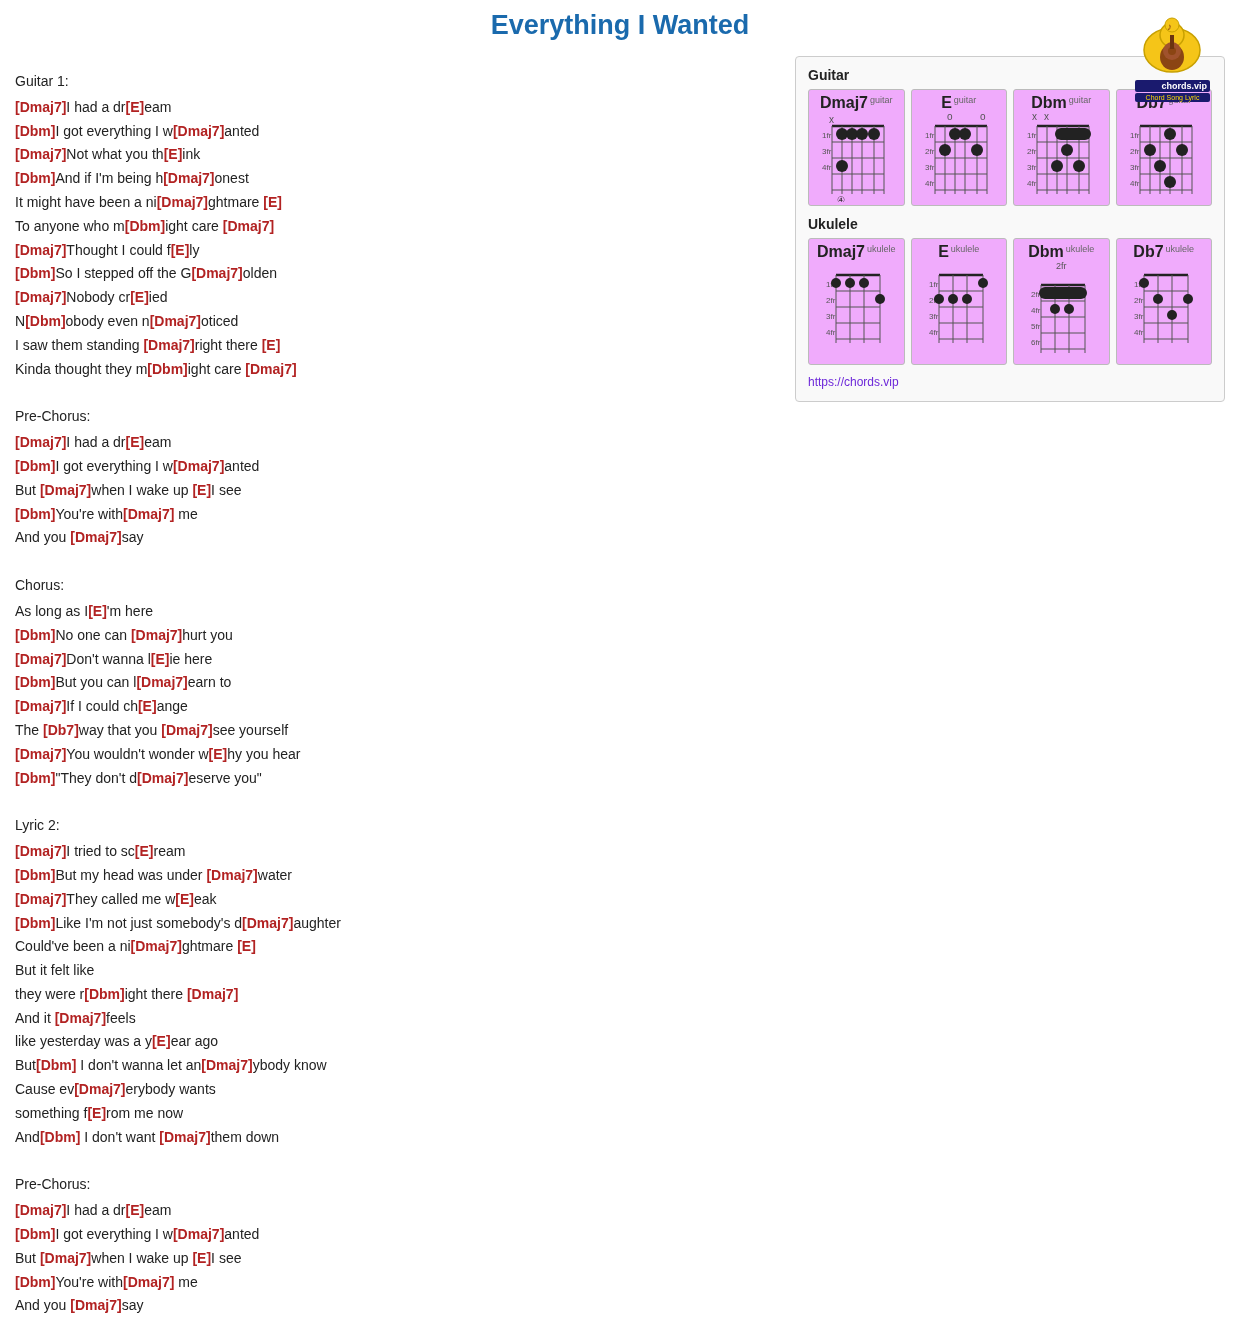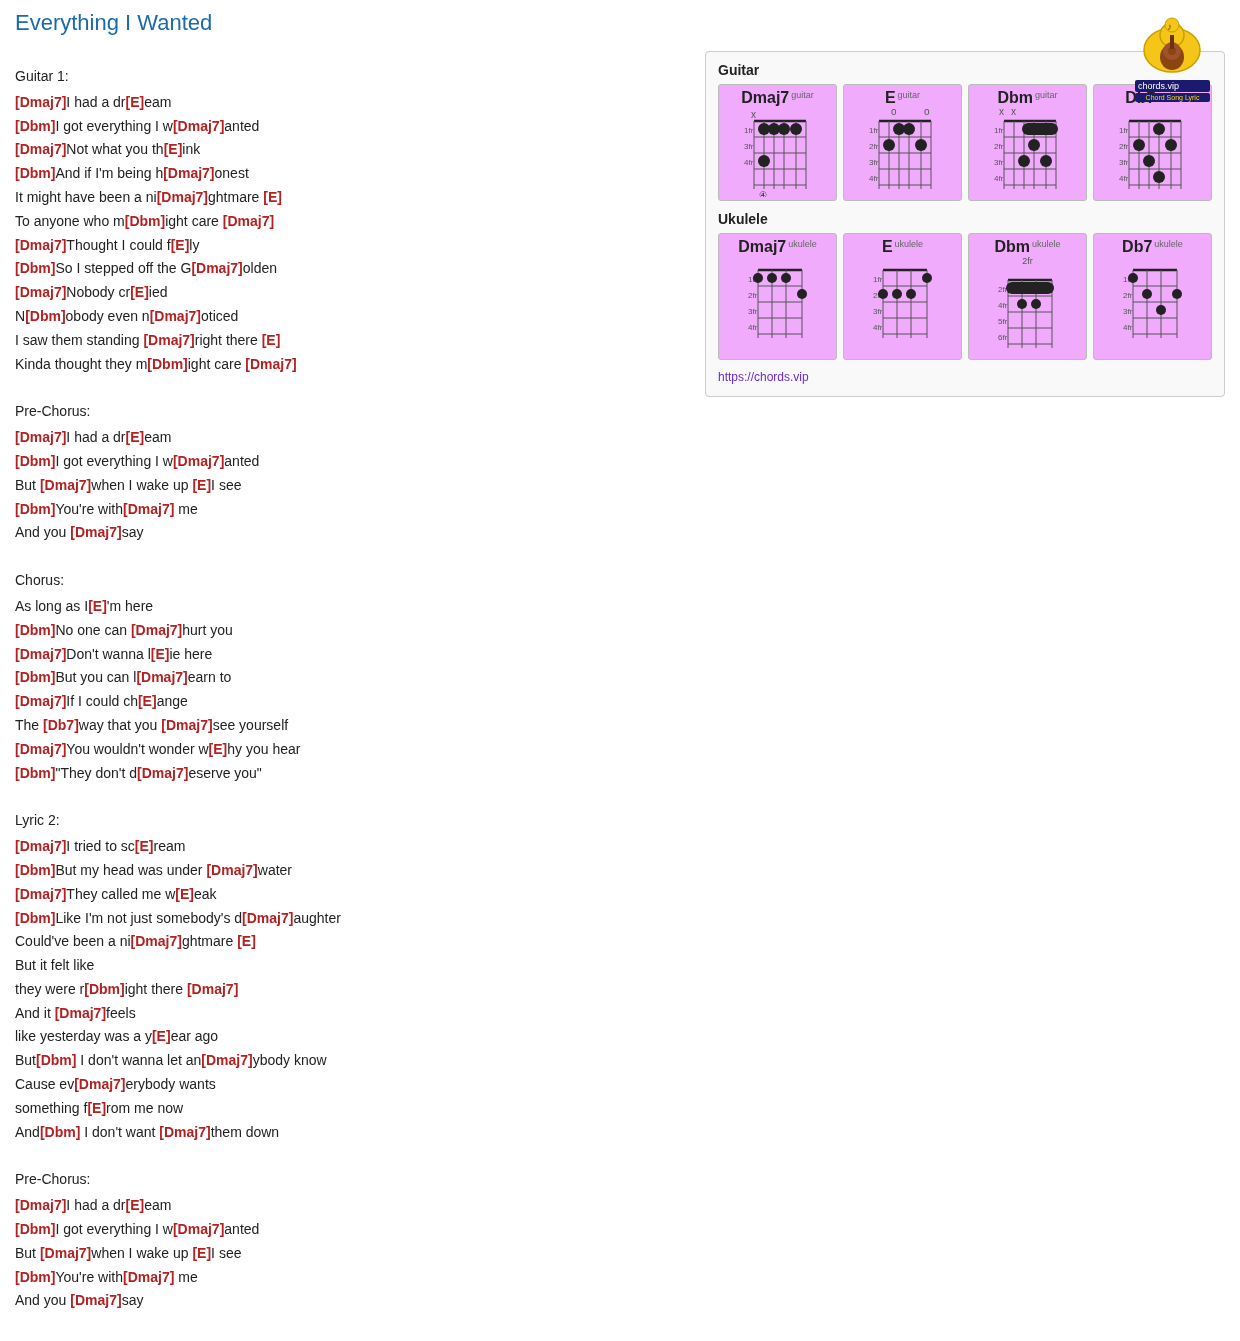--- a/index.html
+++ b/index.html
@@ -4,37 +4,38 @@
   <style>
     * { box-sizing: border-box; margin: 0; padding: 0; }
     body {
       font-family: Arial, sans-serif;
       font-size: 14px;
       background: #fff;
       color: #222;
       padding: 10px 15px;
     }
     h1.song-title {
+      text-align: center;
       color: #1a6aad;
-      font-size: 22px;
-      font-weight: normal;
+      font-size: 27px;
+      font-weight: bold;
       margin-bottom: 15px;
     }
     .main-layout {
       display: flex;
       gap: 20px;
       align-items: flex-start;
     }
     .lyrics-col {
       flex: 1;
       min-width: 0;
       line-height: 1.7;
     }
     .chord-panel {
-      width: 520px;
+      width: 430px;
       flex-shrink: 0;
       border: 1px solid #ccc;
       border-radius: 4px;
       padding: 10px 12px 12px;
       background: #f9f9f9;
     }
     .chord-panel .section-label {
       font-weight: bold;
       font-size: 14px;
       margin-bottom: 6px;
@@ -126,21 +127,21 @@
           <ellipse cx="37" cy="42" rx="12" ry="13" fill="#8B4513"></ellipse>
           <ellipse cx="37" cy="36" rx="9" ry="9" fill="#a0522d"></ellipse>
           <circle cx="37" cy="36" r="4" fill="#8B4513"></circle>
 
           <rect x="35" y="20" width="4" height="14" fill="#6B3410"></rect>
 
           <circle cx="37" cy="10" r="7" fill="#f5c518" stroke="#c8a000" stroke-width="1"></circle>
 
           <text x="32" y="15" font-size="10" fill="#8B4513">♪</text>
         </svg>
-        <div style="background:#1a1a6e;color:#fff;font-size:9px;font-weight:normal;text-align:left;padding:1px 3px;border-radius:2px;margin-top:2px;">chords.vip</div>
+        <div style="background:#1a1a6e;color:#fff;font-size:9px;font-weight:bold;text-align:right;padding:1px 3px;border-radius:2px;margin-top:2px;">chords.vip</div>
         <div style="background:#1a1a6e;color:#ffdd00;font-size:7px;text-align:center;padding:1px 3px;border-radius:2px;margin-top:1px;">Chord Song Lyric</div>
       </div>
     </div>
   </div>
 </div>
 
 <div class="main-layout">
 
   <div class="lyrics-col">
     <div id="lyrics-container">

